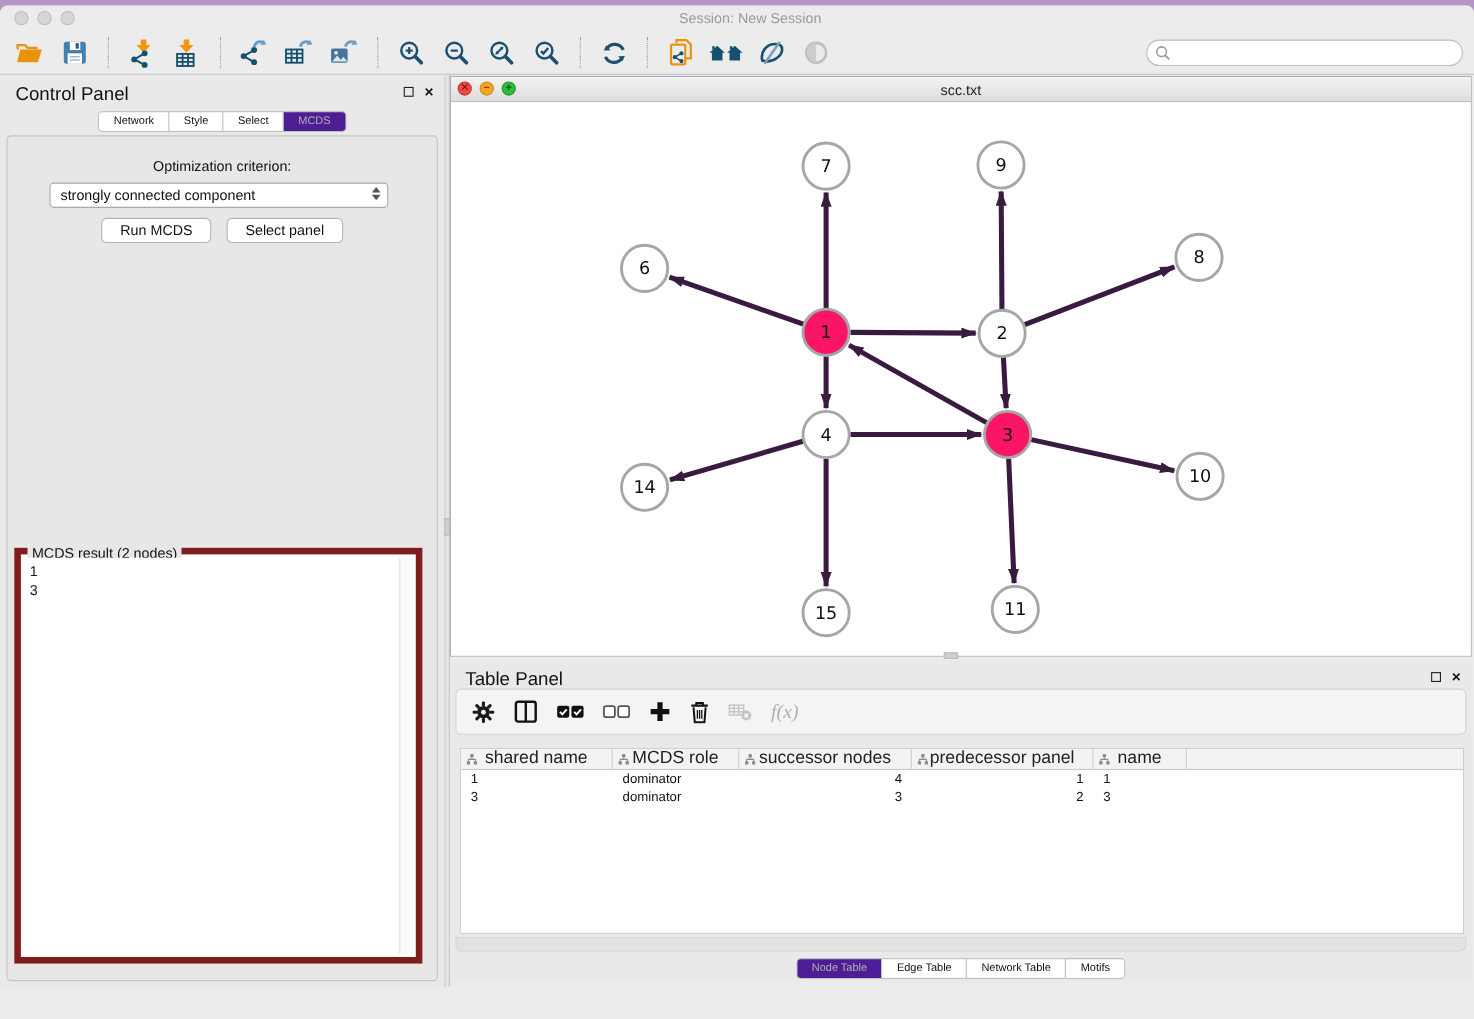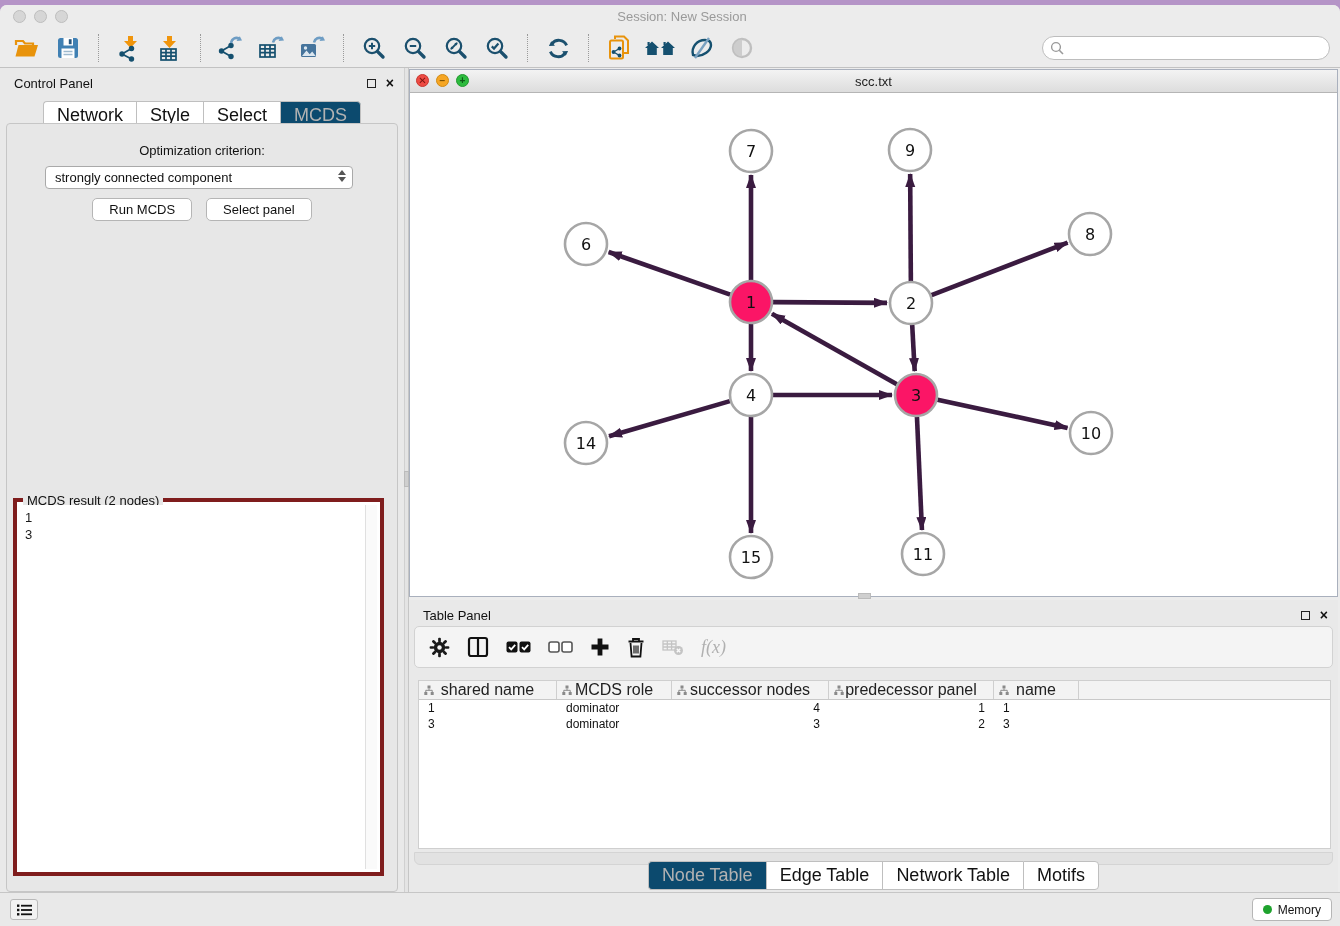--- a/index.html
+++ b/index.html
@@ -18,39 +18,39 @@
   .tb-btn { width:34px; height:32px; display:flex; align-items:center; justify-content:center; cursor:default; }
   .tb-sep { width:1px; height:28px; border-left:1px dotted #9a9a9a; margin:0 6px; }
   .tb-spacer { flex:1; }
   .search-wrap { position:relative; width:288px; height:24px; }
   .search-wrap input { width:100%; height:100%; border:1px solid #bdbdbd; border-radius:12px; background:#ffffff; padding:0 10px 0 26px; font-size:13px; outline:none; font-family:inherit; }
   .search-glass { position:absolute; left:8px; top:5px; }
 
   
   .control-panel { position:absolute; top:63px; left:0; width:404px; height:829px; background:#e9e9e9; }
   .panel-header { position:absolute; top:6px; left:0; right:0; height:20px; }
-  .panel-title { position:absolute; left:14px; top:2px; font-size:13px; color:#111; }
+  .panel-title { position:absolute; left:14px; top:2px; font-size:17px; color:#111; }
   .ph-icons { position:absolute; right:10px; top:3px; display:flex; gap:10px; align-items:center; }
   .float-box { width:9px; height:9px; border:1.6px solid #222; background:transparent; }
   .close-x { font-size:14px; font-weight:bold; color:#111; line-height:12px; }
   .cp-tabs { position:absolute; top:33px; left:0; right:0; display:flex; justify-content:center; }
-  .tab { padding:3px 13px; background:#ffffff; border:1px solid #bfbfbf; border-right:none; font-size:18px; color:#111; }
+  .tab { padding:3px 13px; background:#ffffff; border:1px solid #bfbfbf; border-right:none; font-size:10px; color:#111; }
   .tab:first-child { border-radius:4px 0 0 4px; }
   .tab:last-child { border-right:1px solid #bfbfbf; border-radius:0 4px 4px 0; }
-  .tab.active { background:#0c4a6e; color:#b2b2b2; }
+  .tab.active { background:#4c1d95; color:#b2b2b2; }
   .cp-pane { position:absolute; top:55px; left:6px; right:6px; bottom:5px; border:1px solid #c6c6c6; border-radius:4px; background:#e7e7e7; }
   .opt-label { position:absolute; top:19px; left:0; right:0; text-align:center; font-size:13px; color:#111; }
   .cp-select { position:absolute; top:42px; left:38px; right:44px; height:23px; background:#ffffff; border:1px solid #a9a9a9; border-radius:4px; padding:3px 24px 0 9px; font-size:13px; color:#111; }
   .sel-arrows { position:absolute; right:6px; top:3px; display:flex; flex-direction:column; gap:2px; }
   .sel-arrows i { width:0; height:0; border-left:4px solid transparent; border-right:4px solid transparent; }
   .sel-arrows .up { border-bottom:5px solid #555; }
   .sel-arrows .dn { border-top:5px solid #555; }
   .cp-buttons { position:absolute; top:74px; left:0; right:0; display:flex; justify-content:center; gap:14px; }
   .btn { background:#ffffff; border:1px solid #b5b5b5; border-radius:5px; padding:3px 16px; font-size:13px; color:#111; font-family:inherit; }
-  .groupbox { position:absolute; top:374px; left:6px; right:13px; height:378px; border:4px solid #7f1d1d; background:#ffffff; }
+  .groupbox { position:absolute; top:374px; left:6px; right:13px; height:378px; border:6px solid #7f1d1d; background:#ffffff; }
   .gb-legend { position:absolute; top:-9px; left:6px; background:#e7e7e7; padding:0 4px; font-size:13px; color:#111; }
   .gb-body { position:absolute; inset:3px 15px 3px 3px; background:#fff; font-size:13px; line-height:17px; padding:4px 2px 0 5px; }
   .gb-scroll { position:absolute; top:3px; bottom:3px; right:3px; width:12px; background:#fafafa; border-left:1px solid #e0e0e0; }
 
   
   .v-divider { position:absolute; top:63px; left:404px; width:5px; height:829px; background:#e4e4e4; border-left:1px solid #d0d0d0; border-right:1px solid #c6c6c6; }
   .v-grip { position:absolute; top:403px; left:-1px; width:5px; height:16px; background:#cfcfcf; border:1px solid #bbb; }
 
   
   .network-frame { position:absolute; top:64px; left:409px; width:929px; height:528px; border:1px solid #a9b0bd; background:#ffffff; }
@@ -520,32 +520,14 @@
 
     <div class="tp-hscroll"></div>
     <div class="tp-tabs" id="tp-tabs">
         <span class="tab active">Node Table</span>
         <span class="tab">Edge Table</span>
         <span class="tab">Network Table</span>
         <span class="tab">Motifs</span>
       </div>
   </div>
 
-  <div class="statusbar">
-    <span class="sb-left-btn">
-      <svg width="15" height="12" viewBox="0 0 15 12">
-        <g fill="#111">
-          <rect x="0" y="0.5" width="2.4" height="2.4"></rect>
-            <rect x="4" y="0.8" width="11" height="1.8"></rect>
-          <rect x="0" y="4.8" width="2.4" height="2.4"></rect>
-            <rect x="4" y="5.1" width="11" height="1.8"></rect>
-          <rect x="0" y="9.1" width="2.4" height="2.4"></rect>
-            <rect x="4" y="9.4" width="11" height="1.8"></rect>
-        </g>
-      </svg>
-    </span>
-    <span class="memory-btn">
-      <span class="mem-dot"></span>
-      <span>Memory</span>
-    </span>
-  </div>
 
 </div>
 
 </body></html>

